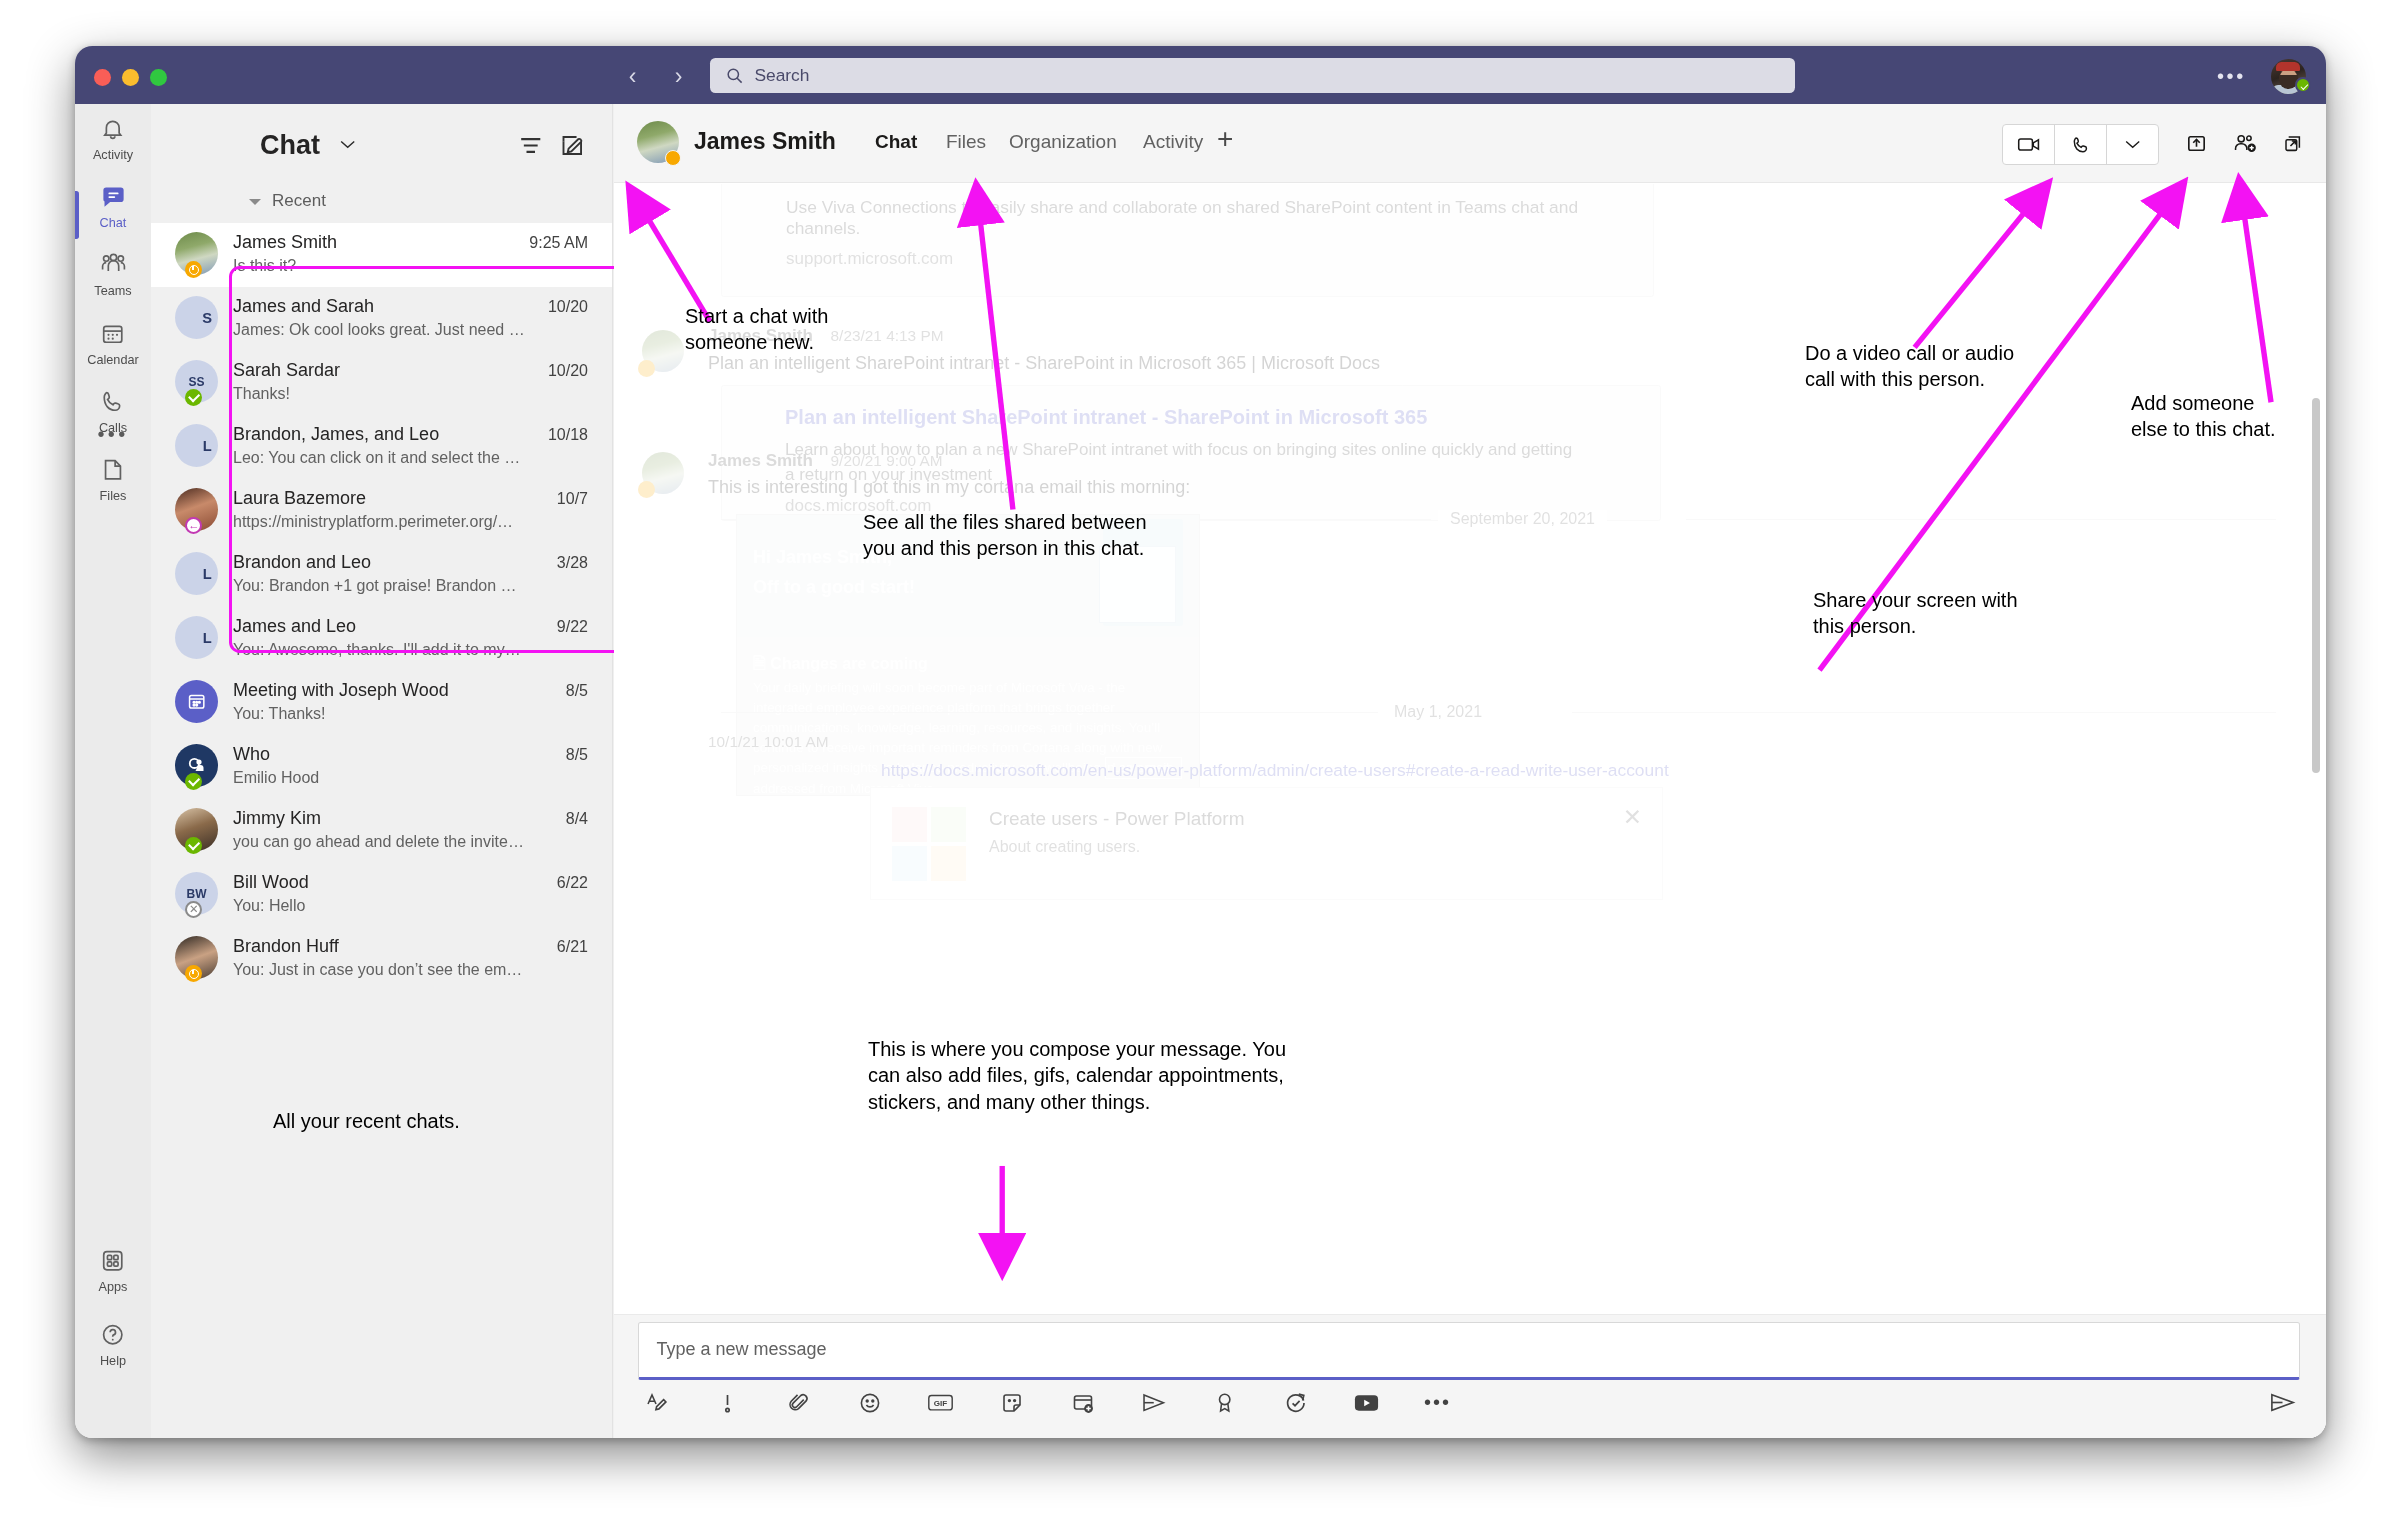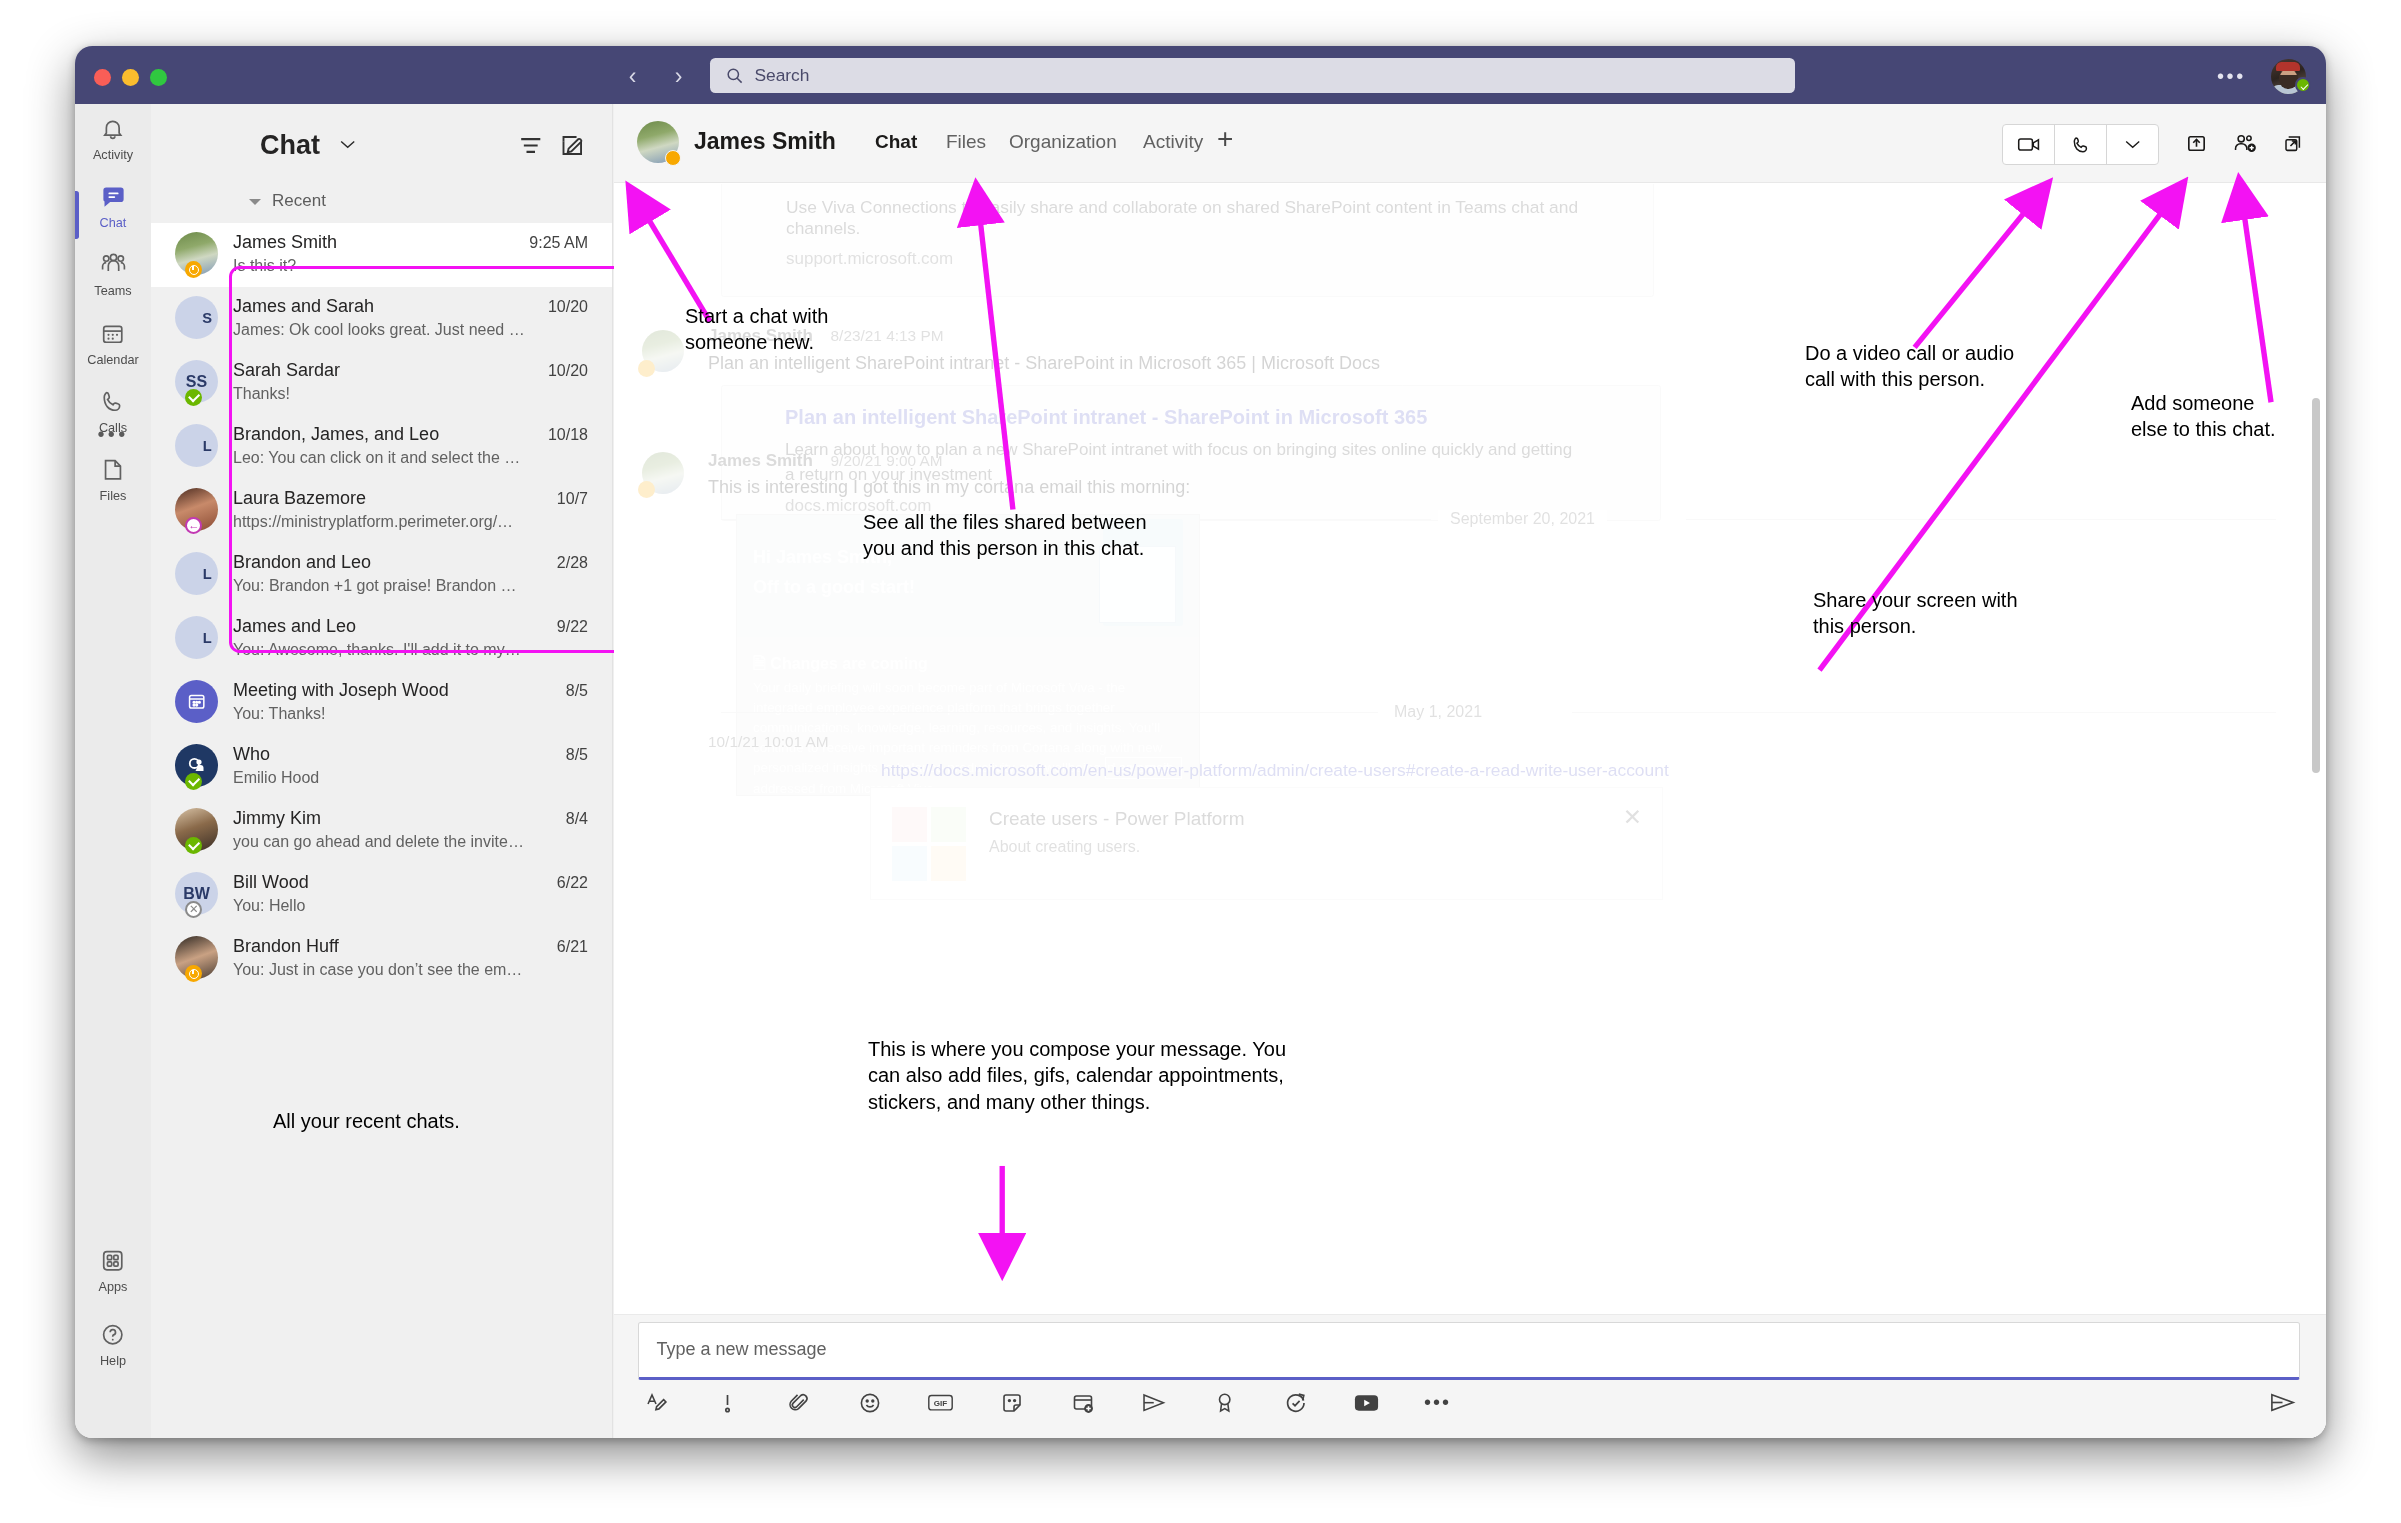--- a/index.html
+++ b/index.html
@@ -82,21 +82,21 @@
   .pres .clk:after{content:"";position:absolute;left:2.7px;top:0.7px;width:1.3px;height:3.4px;background:#fff;}
   .pres .arr{color:#c239b3;font-size:11.4px;line-height:11.4px;font-weight:bold;}
   .pres .x{color:#8a8a8a;font-size:11.4px;line-height:11.4px;}
 
   
   .av-photo-j{background:linear-gradient(165deg,#6d8a4a 0%,#8fa96a 35%,#cfd8c2 60%,#7e98b5 100%);}
   .av-photo-l{background:linear-gradient(160deg,#4b2b20 0%,#c88a6a 45%,#8a4a33 100%);}
   .av-photo-jk{background:linear-gradient(160deg,#d9c4a8 0%,#8a6a4a 45%,#3b2f26 100%);}
   .av-photo-bh{background:linear-gradient(160deg,#2b2520 0%,#c9a183 50%,#4a3d33 100%);}
   .av-init{width:100%;height:100%;background:#cbd3e8;color:#2b3a67;display:flex;
-           align-items:center;justify-content:center;font-size:16px;font-weight:bold;}
+           align-items:center;justify-content:center;font-size:12px;font-weight:bold;}
   .av-split{display:flex;width:100%;height:100%;}
   .av-split > div{width:50%;height:100%;display:flex;align-items:center;justify-content:center;
                   font-size:14.7px;font-weight:bold;color:#2b3a67;background:#cbd3e8;}
   .av-cal{width:100%;height:100%;background:#5b5fc7;display:flex;align-items:center;justify-content:center;}
   .av-who{width:100%;height:100%;background:#1f3864;display:flex;align-items:center;justify-content:center;}
 
   #highlight-box{position:absolute;left:78px;top:162px;width:418px;height:381px;
                  border:3.4px solid #f312f3;border-radius:10.7px;pointer-events:none;}
 
   
@@ -348,21 +348,21 @@
         </div>
         <div class="chat-item">
           <div class="ci-av">
             <div class="av-split">
               <div class="av-photo-bh"></div>
               <div>L</div>
             </div>
           </div>
           <div class="ci-name">Brandon and Leo</div>
           <div class="ci-prev">You: Brandon +1 got praise! Brandon Huff Leo Ki...</div>
-          <div class="ci-time">2/28</div>
+          <div class="ci-time">3/28</div>
         </div>
         <div class="chat-item">
           <div class="ci-av">
             <div class="av-split">
               <div class="av-photo-j"></div>
               <div>L</div>
             </div>
           </div>
           <div class="ci-name">James and Leo</div>
           <div class="ci-prev">You: Awesome, thanks. I'll add it to my dashboard.</div>

